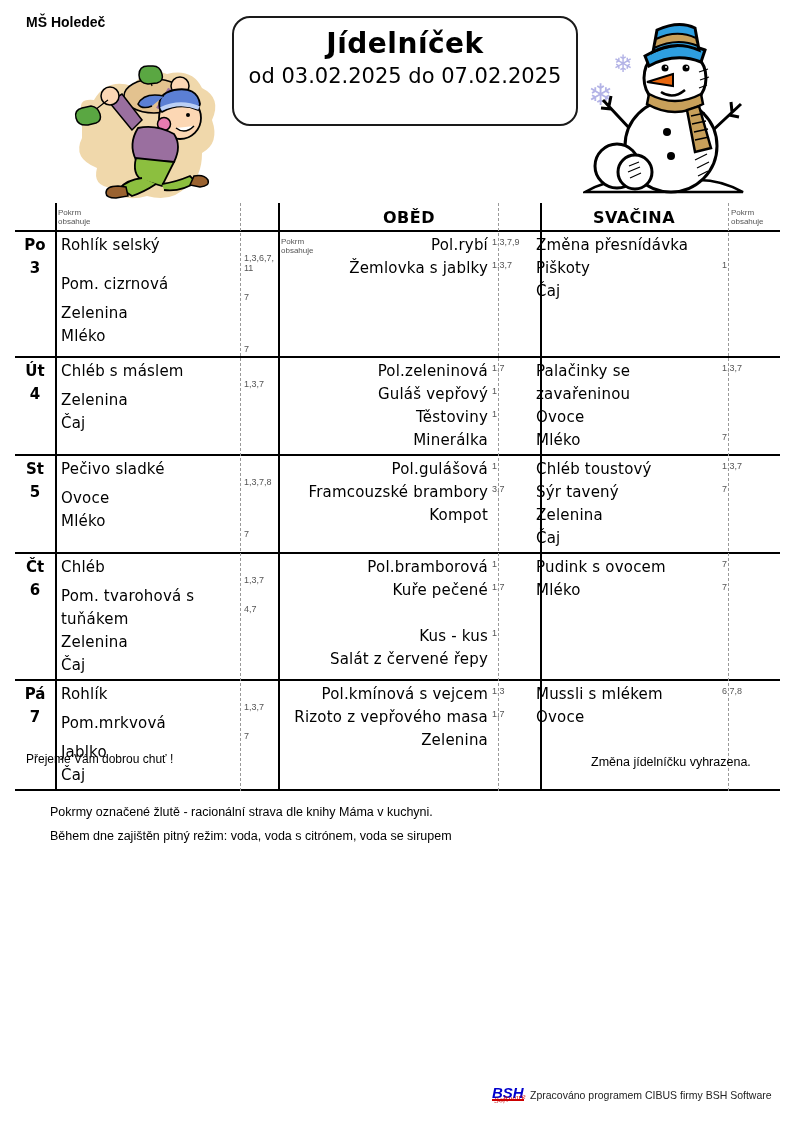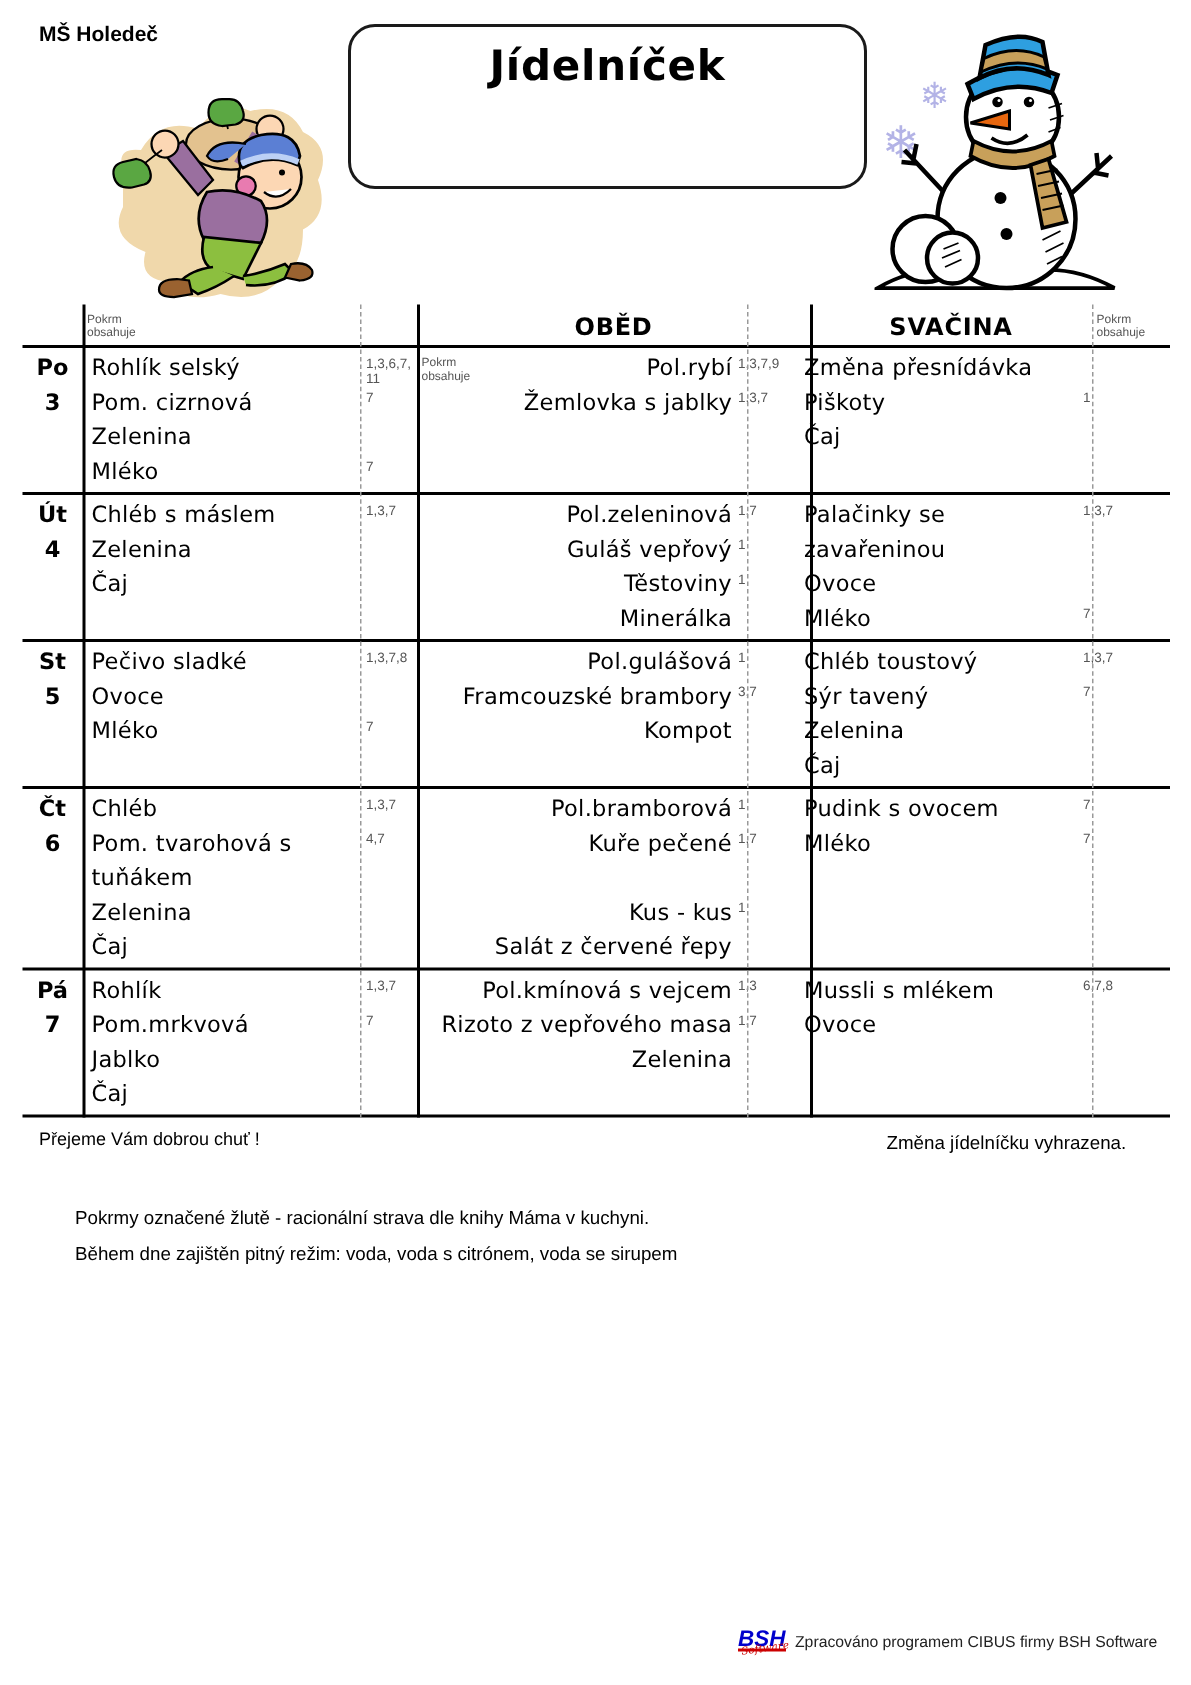--- a/index.html
+++ b/index.html
@@ -49,21 +49,21 @@
   .meal-cell.m0 { width:223px; } .meal-cell.m1 { width:252px;align-items:flex-end; } .meal-cell.m2 { width:240px; }
   .item { display:flex; align-items:flex-start; min-height:23px; }
   .item-name {
     flex:1; font-size:15px; line-height:23px; padding-left:6px;
     white-space:pre-line; letter-spacing:0.2px;
   }
   .item-alg {
     flex:none; font-family:"Liberation Sans",sans-serif; font-size:9px; line-height:10px;
     color:#555; padding:3px 0 0 4px; box-sizing:border-box; word-break:break-all;
   }
-  .m0 .item-alg { width:38px; } .m1 .item-alg { width:42px; } .m2 .item-alg { width:52px; }
+  .m0 .item-alg { width:38px;margin-top:16px; } .m1 .item-alg { width:42px; } .m2 .item-alg { width:52px; }
 
   
   .wish { left:26px; top:752px; font-size:12px; }
   .change-note { left:591px; top:755px; font-size:12.5px; }
   .note1 { left:50px; top:805px; font-size:12.5px; }
   .note2 { left:50px; top:829px; font-size:12.5px; }
 
   .credit-row { left:492px; top:1084px; display:flex; align-items:center; }
   .bsh-logo { position:relative; width:30px; height:22px; margin-right:8px; }
   .bsh-blue {
@@ -77,20 +77,21 @@
   }
   .credit-text { font-size:10.5px; color:#222; }
 </style>
 </head>
 <body>
 
 <div class="abs school">MŠ Holedeč</div>
 
 <div class="abs title-box">
   <div class="title-main">Jídelníček</div>
+  <div class="title-sub">od 03.02.2025 do 07.02.2025</div>
 </div>
 
 <div class="abs kid-art">
 <svg width="185" height="145" viewBox="0 0 185 145">
 
   <path d="M30 55 Q25 40 42 42 Q55 20 80 28 Q95 8 115 16 Q140 10 150 30 Q170 40 160 62 Q168 85 150 95 Q150 120 135 128 Q120 145 95 138 Q70 145 60 130 Q40 128 45 110 Q20 100 30 80 Z" fill="#f0d8ab"></path>
 
   <ellipse cx="102" cy="38" rx="30" ry="17" fill="#e3c28f" stroke="#000" stroke-width="1.5"></ellipse>
 
   <path d="M80 72 L57 44 L70 36 L90 62 Z" fill="#9a6f9f" stroke="#000" stroke-width="1.5"></path>

